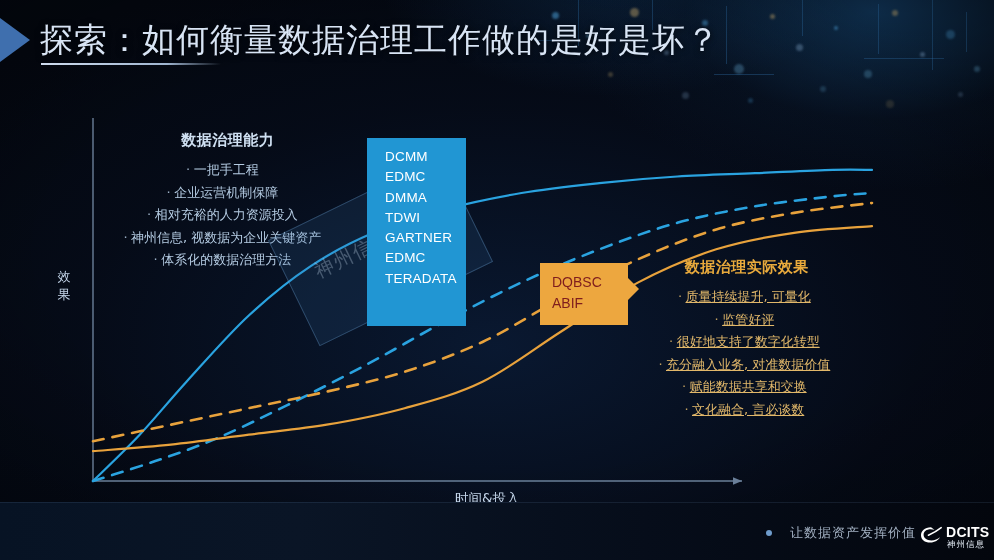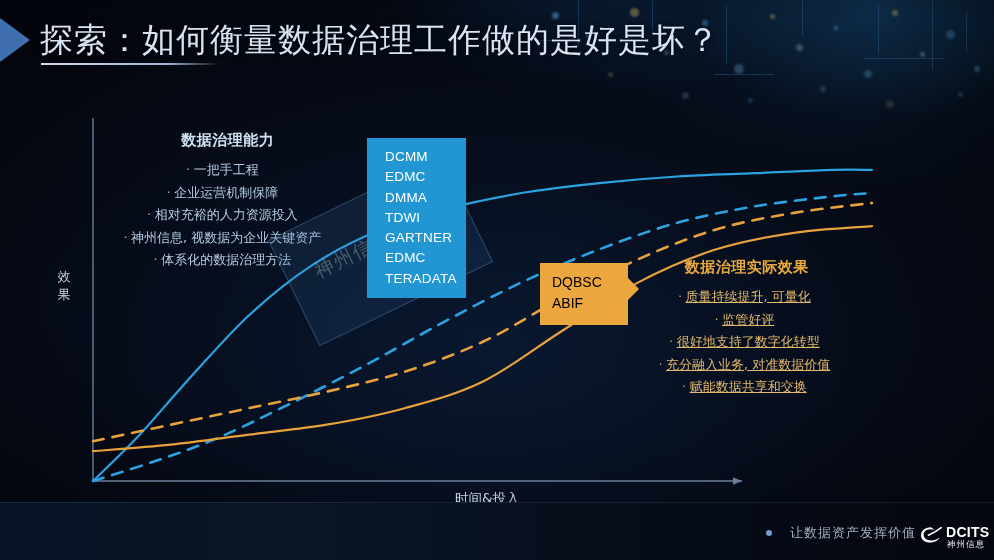--- a/index.html
+++ b/index.html
@@ -81,21 +81,21 @@
   #left-block { left:120px; top:131px; }
   #left-block h3 { color:#cfe0f2; padding-left:14px;}
   #left-block li { color:#b4cbe2; }
 
   #right-block { left:655px; top:258px; }
   #right-block h3 { color:#e9aa3c; padding-left:8px; }
   #right-block li { color:#e2b86a;text-decoration:underline; }
 
   
   .callout-blue{
-    position:absolute; left:367px; top:138px; width:99px; height:160px;
+    position:absolute; left:367px; top:138px; width:99px; height:188px;
     background:#2196d3;
     padding:9px 0 0 18px;
     clip-path: polygon(0 0, 100% 0, 100% 100%, 0 100%, 0 24px, 0 24px, 0 7px, 0 7px);
   }
   .callout-blue .notch{
     position:absolute; left:-11px; top:8px;
     width:0;height:0;
     border-top:10px solid transparent;
     border-bottom:10px solid transparent;
     border-right:11px solid #2196d3;
@@ -109,21 +109,21 @@
     background:#eda73f; padding:9px 0 0 12px;
   }
   .callout-orange .notch{
     position:absolute; right:-11px; top:15px;
     width:0;height:0;
     border-top:11px solid transparent;
     border-bottom:11px solid transparent;
     border-left:11px solid #eda73f;
   }
   .callout-orange span{
-    display:block; color:#000000; font-size:14px; line-height:21px;
+    display:block; color:#7f1d1d; font-size:14px; line-height:21px;
     font-family:"Liberation Sans","DejaVu Sans",sans-serif;
   }
 
   
   .ylab{
     position:absolute; left:56px; top:268px; width:16px;
     color:#c3d4e8; font-size:13px; line-height:18px; text-align:center;
     font-family:"DejaVu Sans","Liberation Sans",sans-serif;
   }
   .xlab{
@@ -249,20 +249,21 @@
   </div>
 
   <div class="block" id="right-block">
     <h3>数据治理实际效果</h3>
     <ul id="right-list">
         <li><span class="dot">·</span><span>质量持续提升, 可量化</span></li>
         <li><span class="dot">·</span><span>监管好评</span></li>
         <li><span class="dot">·</span><span>很好地支持了数字化转型</span></li>
         <li><span class="dot">·</span><span>充分融入业务, 对准数据价值</span></li>
         <li><span class="dot">·</span><span>赋能数据共享和交换</span></li>
+        <li><span class="dot">·</span><span>文化融合, 言必谈数</span></li>
       </ul>
   </div>
 
   <div class="watermark">
     <div>神州信息</div>
     <div class="wm2">新方法</div>
   </div>
 
   <div class="callout-blue">
     <div class="notch"></div>

